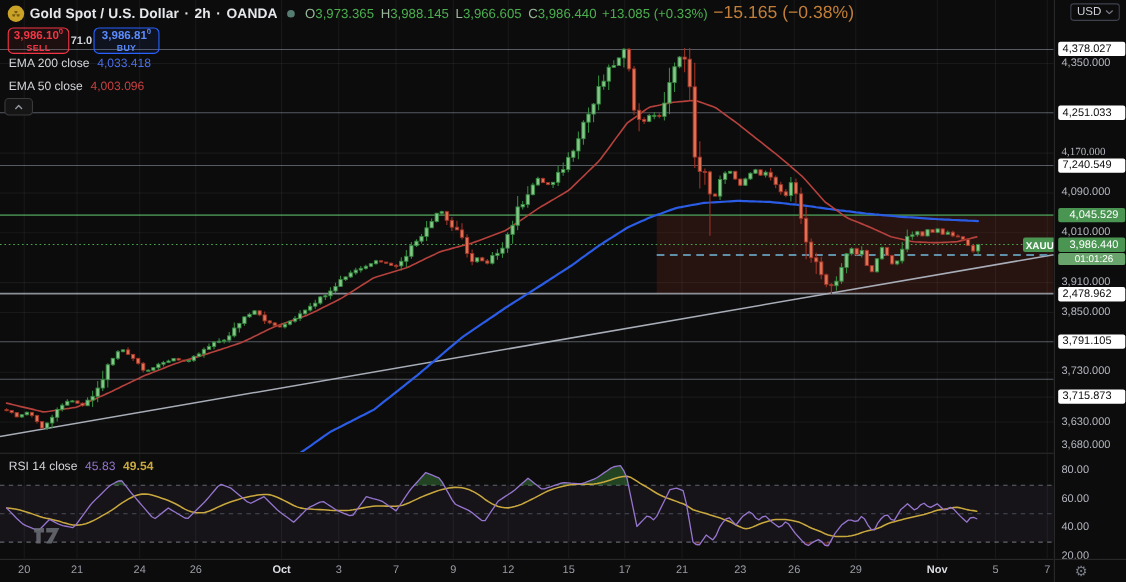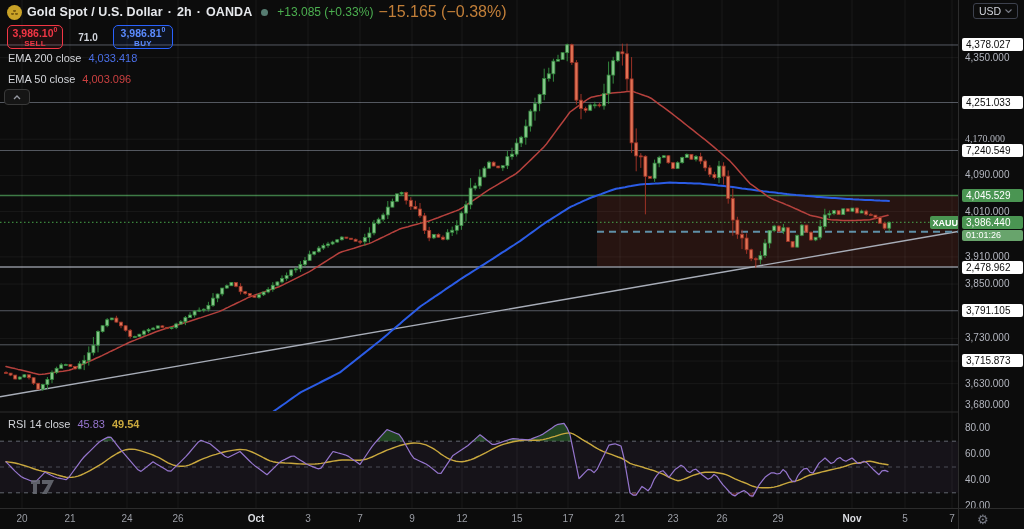--- a/index.html
+++ b/index.html
@@ -17,35 +17,35 @@
   .chg-pos{color:#4caf50;font-size:12px;}
   .chg-neg{color:#c27f39;font-size:16px;}
   
   .trade-row{position:absolute;left:7px;top:25px;display:flex;align-items:center;z-index:3;}
   .trade-btn{width:54px;height:22px;border-radius:5px;display:flex;flex-direction:column;align-items:center;justify-content:center;line-height:1;cursor:pointer;}
   .sell{border:1px solid #f23645;background:rgba(242,54,69,.08);color:#f23645;}
   .buy{border:1px solid #2962ff;background:rgba(41,98,255,.08);color:#5b8bff;width:58px;}
   .trade-price{font-size:10.5px;font-weight:700;}
   .trade-price sup{font-size:7px;}
   .trade-label{font-size:8px;font-weight:700;margin-top:2px;letter-spacing:.3px;}
-  .spread{width:50px;text-align:center;color:#d1d4dc;font-size:10px;font-weight:700;}
+  .spread{width:22px;text-align:center;color:#d1d4dc;font-size:10px;font-weight:700;}
   
   .ind-row{position:absolute;left:8px;display:flex;gap:7px;font-size:11px;z-index:3;white-space:nowrap;}
   .ind-name{color:#d2d4d9;}
   .v-blue{color:#4a6fe8;} .v-red{color:#c94040;} .v-purple{color:#9575cd;} .v-yellow{color:#c9a83e;font-weight:700;}
   #collapse-btn{position:absolute;left:4px;top:89px;width:24px;height:14px;background:#151515;border:1px solid #3a3a3a;border-radius:4px;display:flex;align-items:center;justify-content:center;z-index:3;cursor:pointer;}
   
   #price-axis{position:absolute;left:958px;top:0;width:66px;height:508px;background:#0c0c0c;border-left:1px solid #2c2c2c;z-index:2;}
   #time-axis{position:absolute;left:0;top:508px;width:958px;height:21px;background:#0c0c0c;border-top:1px solid #2c2c2c;z-index:2;}
   #corner-cell{position:absolute;left:958px;top:508px;width:66px;height:21px;background:#0c0c0c;border-top:1px solid #2c2c2c;border-left:1px solid #2c2c2c;z-index:2;display:flex;align-items:center;justify-content:flex-start;padding-left:18px;box-sizing:border-box;}
   .gear{color:#787b86;font-size:13px;line-height:1;cursor:pointer;}
   #usd-btn{position:absolute;left:14px;top:3px;width:45px;height:16px;border:1px solid #3d414d;border-radius:3px;color:#d1d4dc;font-size:10.5px;display:flex;align-items:center;justify-content:space-between;padding:0 5px;box-sizing:border-box;cursor:pointer;}
   .pl{position:absolute;left:0;width:66px;box-sizing:border-box;padding-left:6px;font-size:10px;color:#b2b5be;white-space:nowrap;}
   .pl-box{left:3px;width:61px;padding-left:4px;border-radius:2px;color:#0c0c0c;background:#fff;font-weight:400;height:13px;line-height:13px;}
-  .pl-green{background:#4a9552;color:#fff;}
+  .pl-green{background:#4a9552;color:#fff;text-align:center;}
   .pl-count{background:#68a46c;color:#fff;height:11px;line-height:11px;font-size:9px;}
   .tl{position:absolute;top:4px;transform:translateX(-50%);font-size:10px;color:#9a9da5;}
   .tl-bold{color:#dcdee3;font-weight:700;}
   
   #xauusd-tag{position:absolute;left:930px;top:215px;width:43px;height:13px;background:#4a9552;color:#fff;font-size:9px;font-weight:700;display:flex;align-items:center;justify-content:center;border-radius:2px 0 0 2px;z-index:2;}
   #tv-logo{position:absolute;left:30px;top:479px;z-index:2;opacity:.85;}
 </style>
 </head>
 <body>
 
@@ -506,20 +506,26 @@
       <svg width="9" height="7" viewBox="0 0 9 7">
           <path d="M1 4 h3 l-0.5 2 h-2 z M5 4 h3 l-0.5 2 h-2 z M3 1 h3 l-0.5 2 h-2 z" fill="#7a5c10"></path>
         </svg>
     </span>
     <span class="sym-title">Gold Spot / U.S. Dollar</span>
     <span class="sym-title">·</span>
     <span class="sym-title">2h</span>
     <span class="sym-title">·</span>
     <span class="sym-title">OANDA</span>
     <span class="status-dot"></span>
+    <span class="ohlc">
+      <span class="pair"><span class="k">O</span><span class="v">3,973.365</span></span>
+      <span class="pair"><span class="k">H</span><span class="v">3,988.145</span></span>
+      <span class="pair"><span class="k">L</span><span class="v">3,966.605</span></span>
+      <span class="pair"><span class="k">C</span><span class="v">3,986.440</span></span>
+    </span>
     <span class="chg-pos">+13.085 (+0.33%)</span>
     <span class="chg-neg">−15.165 (−0.38%)</span>
   </div>
 
   <div class="trade-row">
     <div class="trade-btn sell">
       <span class="trade-price"><span>3,986.10</span><sup>0</sup></span>
       <span class="trade-label">SELL</span>
     </div>
     <div class="spread">71.0</div>

